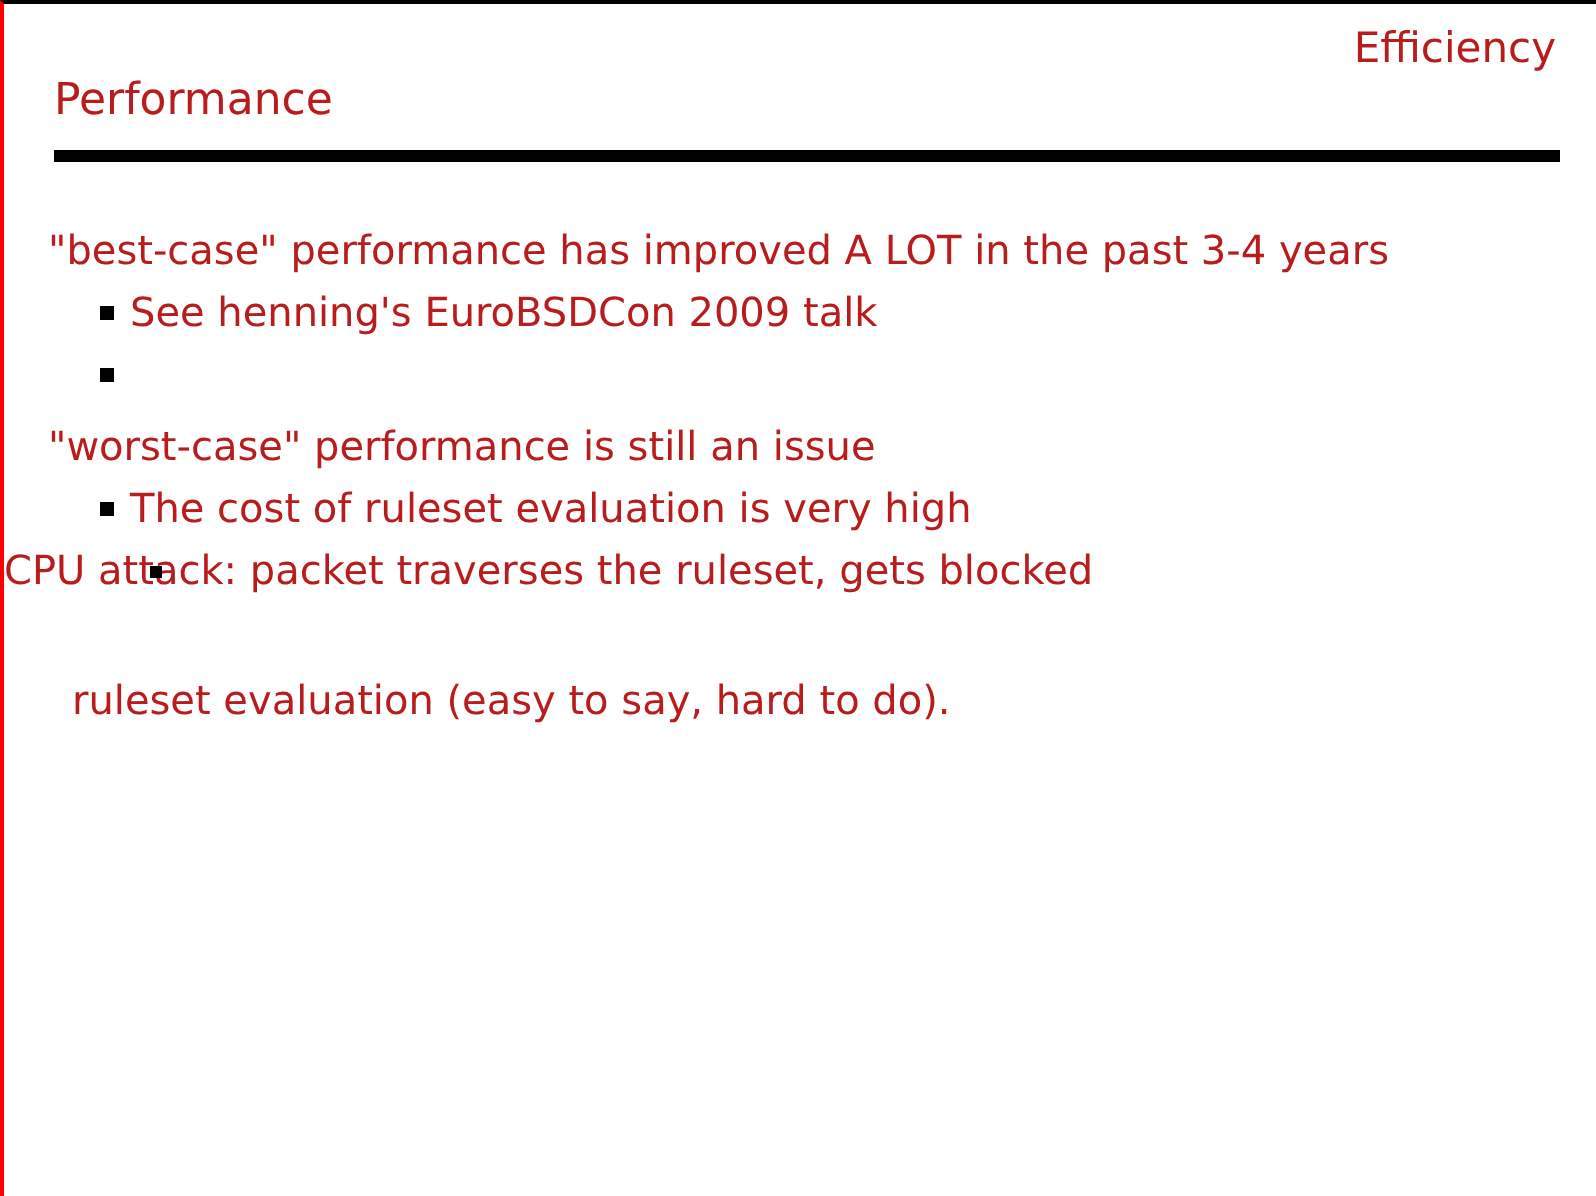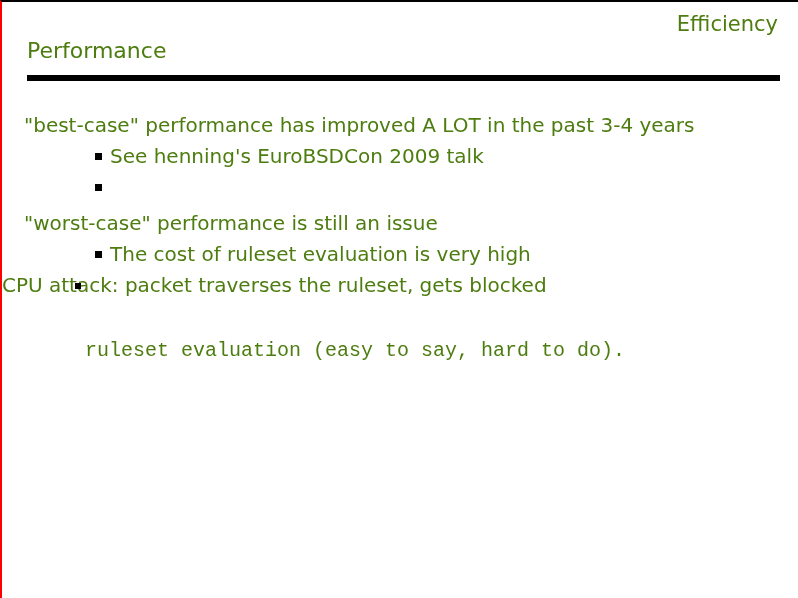--- a/index.html
+++ b/index.html
@@ -6,21 +6,21 @@
   html, body { background: #ffffff; }
   .slide {
     position: relative;
     width: 798px;
     height: 598px;
     background: #ffffff;
     border-top: 2px solid #000000;
     border-left: 2px solid #ff0000;
     overflow: hidden;
     font-family: "DejaVu Sans", sans-serif;
-    color: #4d7c0f;
+    color: #b91c1c;
   }
   .corner-label {
     position: absolute;
     top: 10px;
     right: 20px;
     font-size: 21px;
     white-space: nowrap;
   }
   .slide-title {
     position: absolute;
@@ -40,23 +40,23 @@
   .body {
     position: absolute;
     top: 108px;
     left: 0;
     width: 100%;
     font-size: 20px;
     line-height: 31px;
   }
   .line { position: relative; white-space: nowrap; }
   .para  { padding-left: 22px; }
-  .l1    { padding-left: 63px; margin-left: 45px; }
+  .l1    { padding-left: 63px; }
   .l2    { }
-  .cont1 { padding-left: 83px; font-family: Liberation Mono, monospace; }
+  .cont1 { padding-left: 34px; }
   .marker {
     position: absolute;
     background: #000000;
     display: block;
   }
   .l1 > .marker { left: 48px; top: 12px; width: 7px; height: 7px; }
   .l2 > .marker { left: 73px; top: 13px; width: 6px; height: 6px; }
   .spacer-a { height: 36px; }
   .spacer-b { height: 34px; }
 </style>

